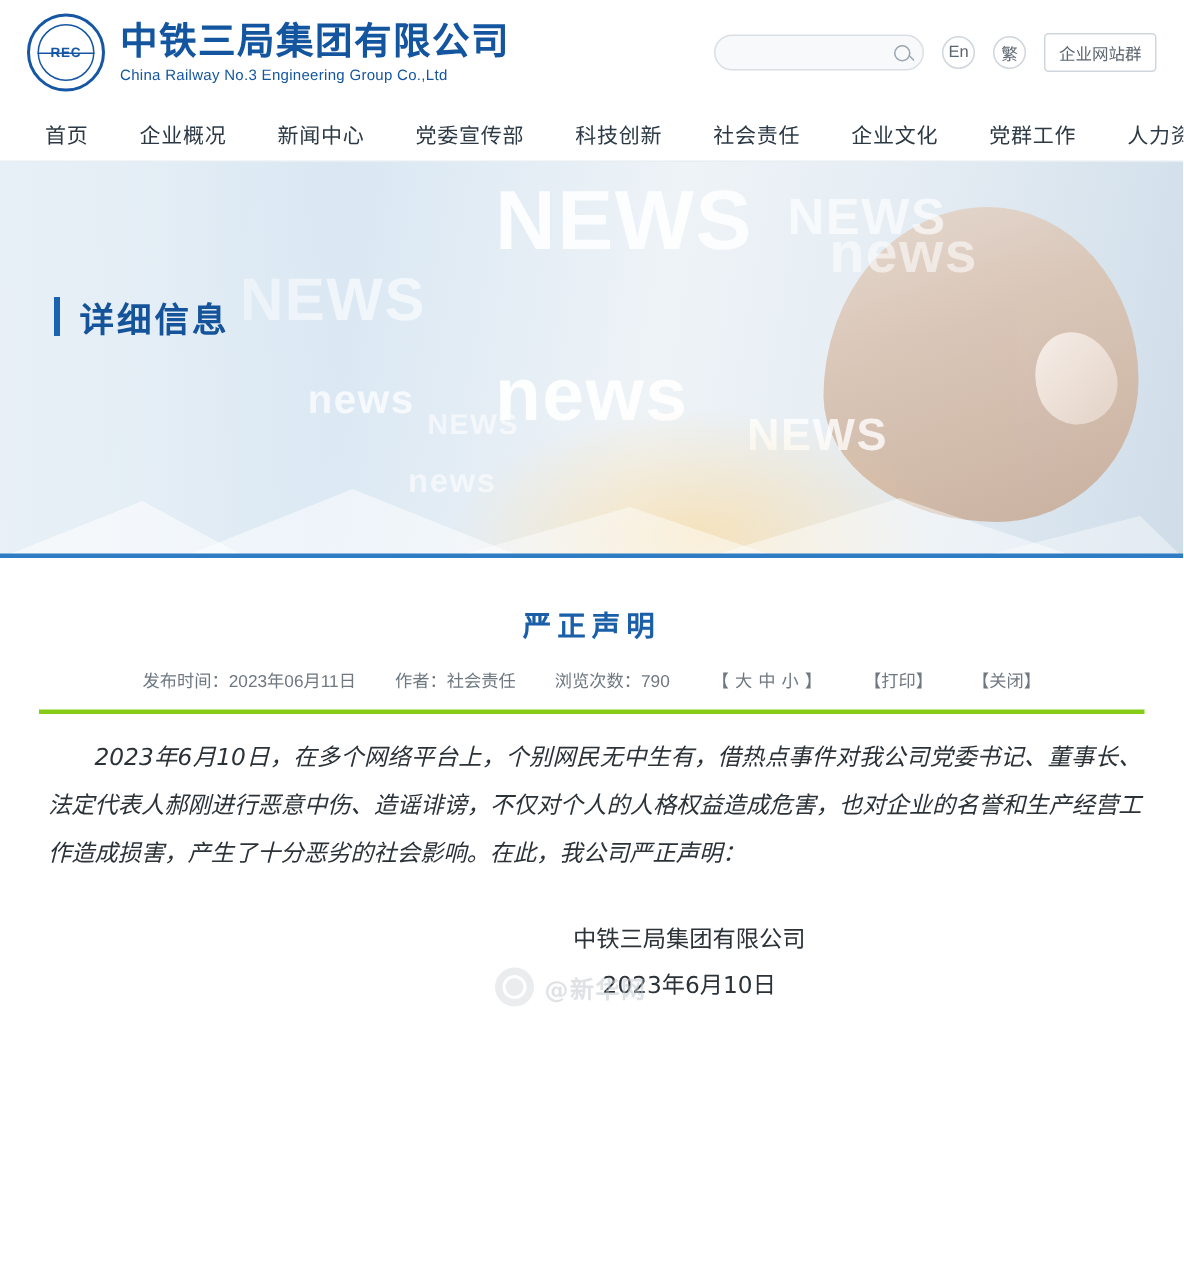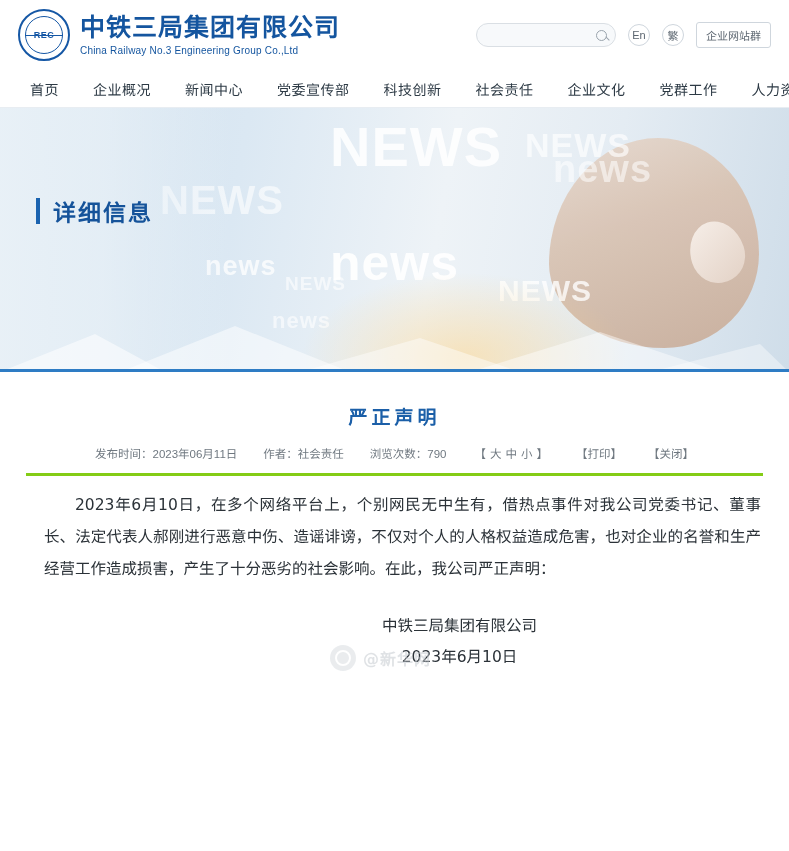--- a/index.html
+++ b/index.html
@@ -276,24 +276,25 @@
     flex-wrap: wrap;
   }
   .meta .font-sizes span { margin: 0 2px; }
   .body {
     padding: 14px 2px 0 2px;
   }
   .body p {
     font-size: 15.5px;
     line-height: 2.05;
     color: #2b3238;
-    margin: 0 0 4px 16px;
+    margin: 0 0 4px 4px;
     text-indent: 2em;
     text-align: justify;
     font-family: "DejaVu Sans", "Liberation Sans", sans-serif;
+    font-style: italic;
   }
   .signature {
     margin-top: 26px;
     text-align: center;
     padding-left: 130px;
   }
   .signature div {
     font-size: 15.5px;
     line-height: 2.0;
     color: #2b3238;

